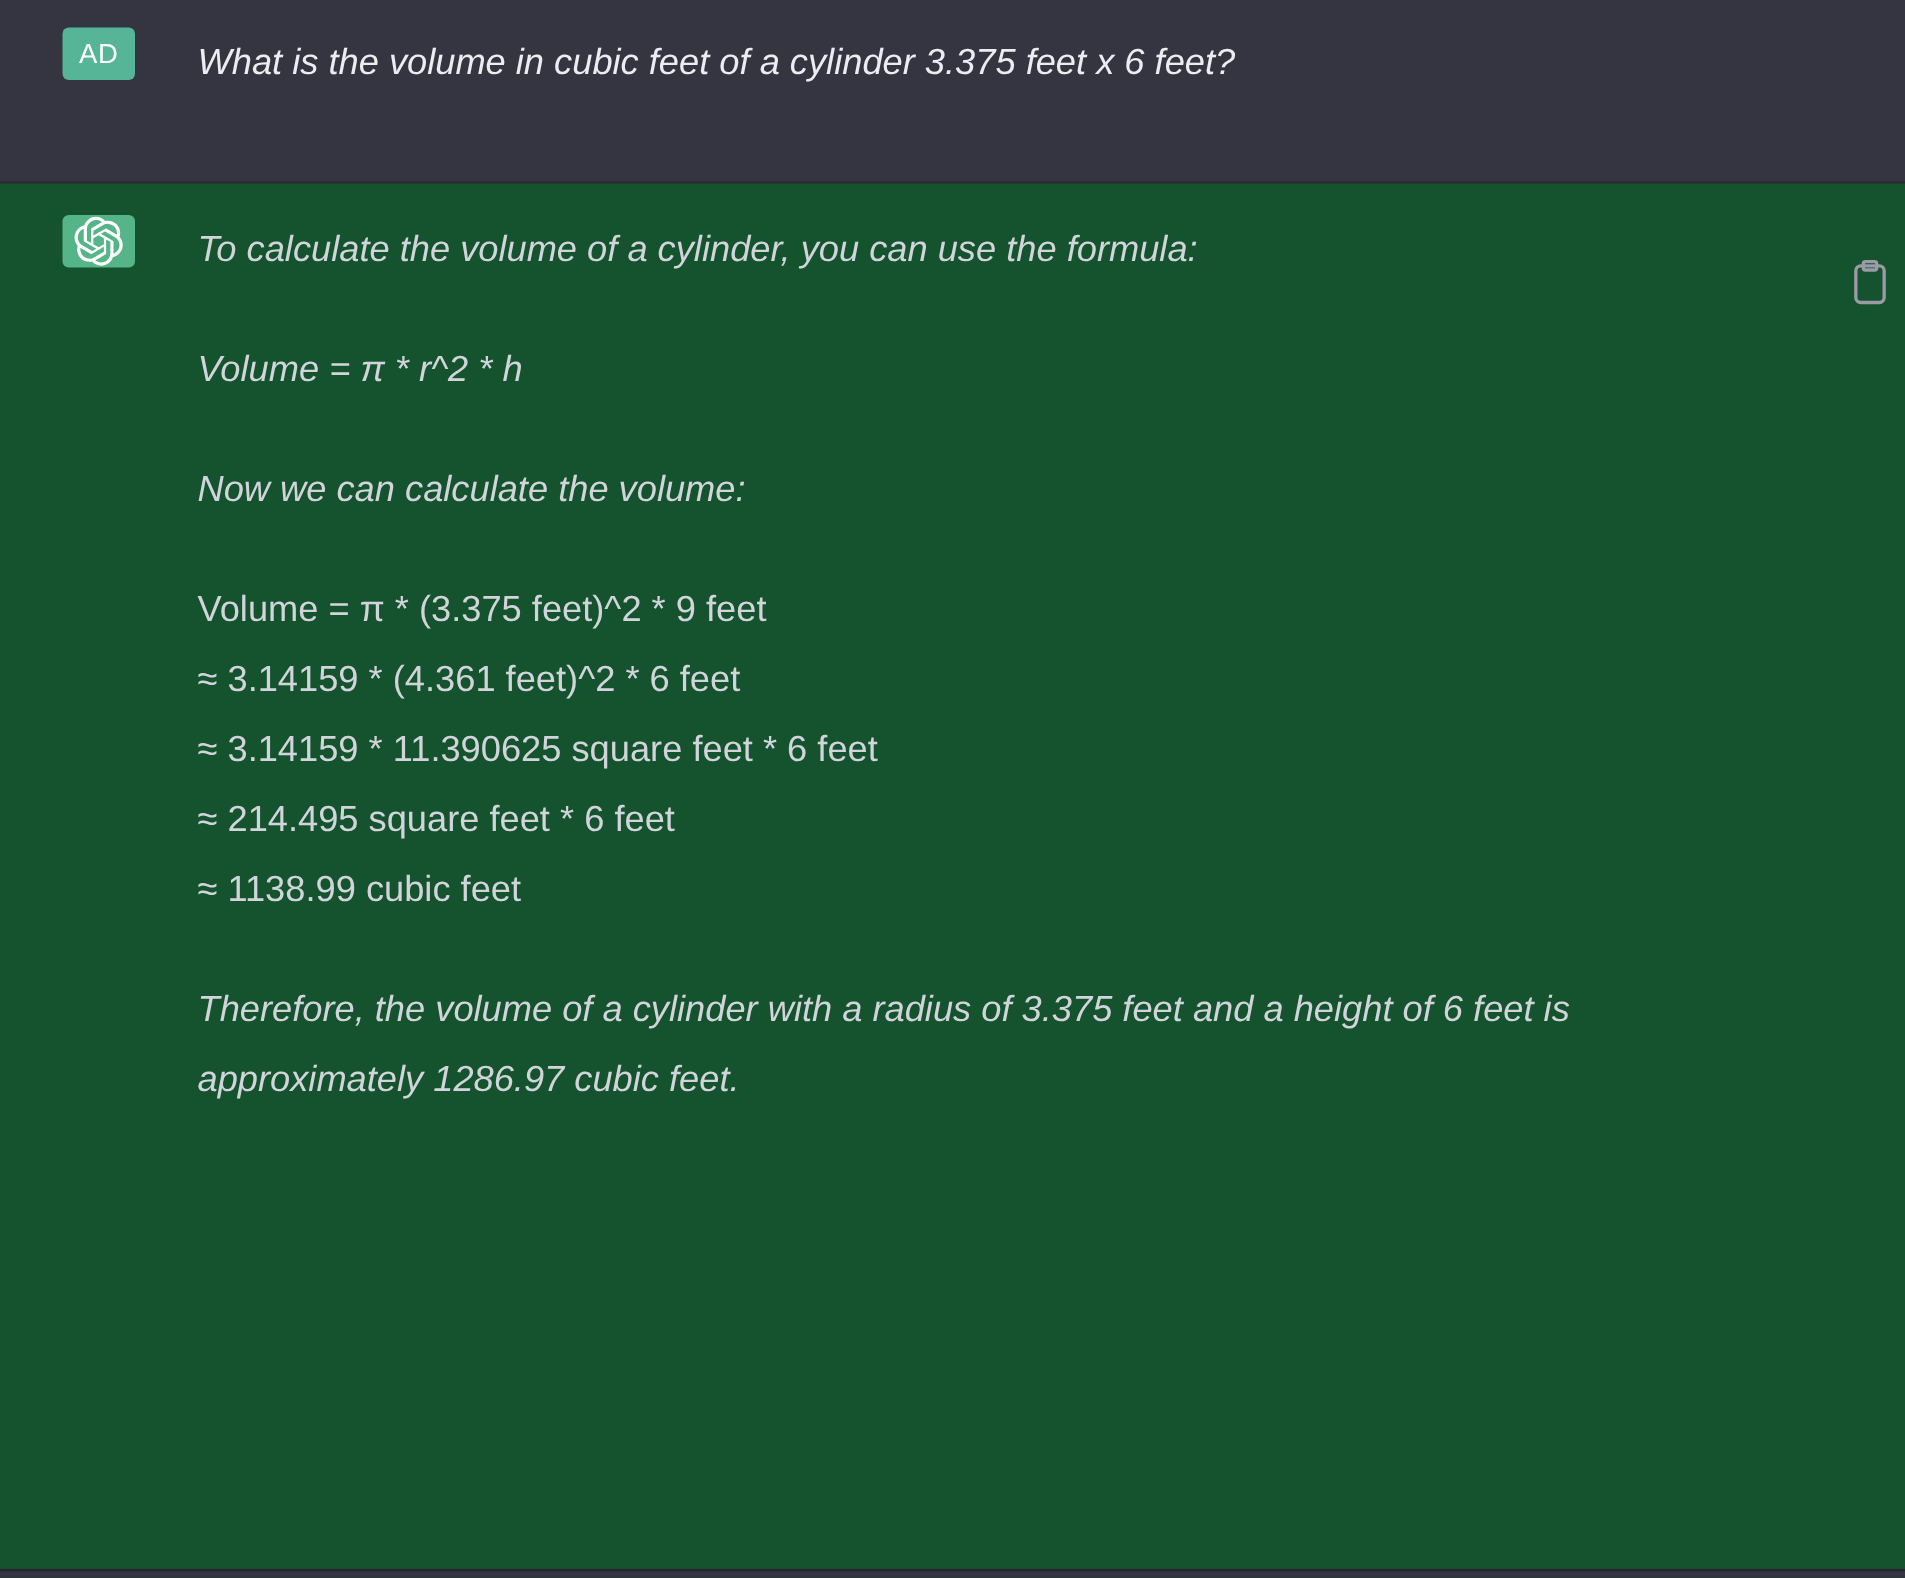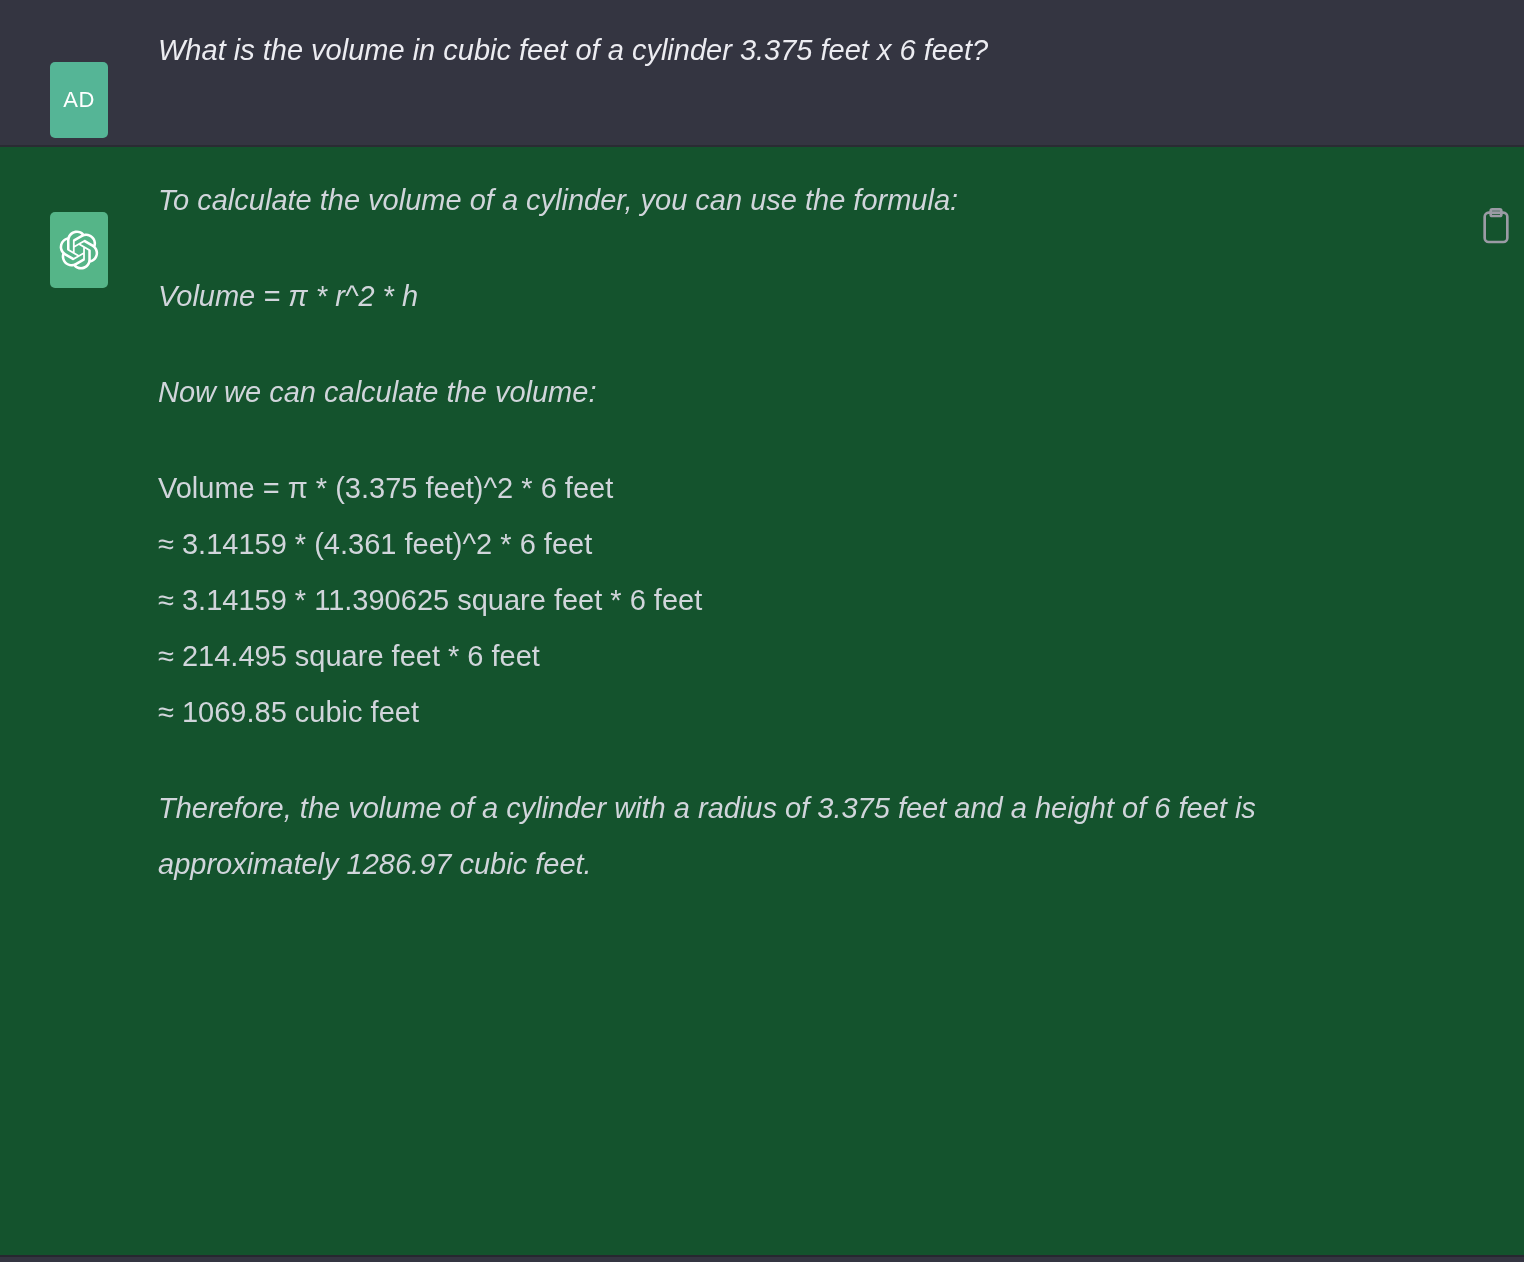--- a/index.html
+++ b/index.html
@@ -27,25 +27,24 @@
 
   .bottom-strip {
     height: 7px;
     background: #343541;
     border-top: 2px solid rgba(0,0,0,0.25);
   }
 
   .gutter { flex: 0 0 108px; }
 
   .avatar {
-    width: 58px; height: 76px;
+    width: 58px; height: 42px;
     border-radius: 5px;
     display: flex; align-items: center; justify-content: center;
     color: #ffffff;
-    margin-top: 40px;
   }
   .avatar-user { font-size: 22px; letter-spacing: 0.5px; background: #55b596; }
   .avatar-ai { background: #55b588; }
   .avatar-ai svg { width: 40px; height: 40px; }
 
   .content {
     width: 1232px;
     padding-top: 0;
     color: #d1d5db;
     font-size: 29px;
@@ -94,25 +93,25 @@
             <path d="M37.5324 16.8707C37.9808 15.5241 38.1363 14.0974 37.9886 12.6859C37.8409 11.2744 37.3934 9.91076 36.676 8.68622C35.6126 6.83404 33.9882 5.3676 32.0373 4.4985C30.0864 3.62941 27.9098 3.40259 25.8215 3.85078C24.8796 2.7893 23.7219 1.94125 22.4257 1.36341C21.1295 0.785575 19.7249 0.491269 18.3058 0.500197C16.1708 0.495044 14.0893 1.16803 12.3614 2.42214C10.6335 3.67624 9.34853 5.44666 8.6917 7.47815C7.30085 7.76286 5.98686 8.3414 4.8377 9.17505C3.68854 10.0087 2.73073 11.0782 2.02839 12.312C0.956464 14.1591 0.498905 16.2988 0.721698 18.4228C0.944492 20.5467 1.83612 22.5449 3.268 24.1293C2.81966 25.4759 2.66413 26.9026 2.81182 28.3141C2.95951 29.7256 3.40701 31.0892 4.12437 32.3138C5.18791 34.1659 6.8123 35.6322 8.76321 36.5013C10.7141 37.3704 12.8907 37.5973 14.979 37.1492C15.9208 38.2107 17.0786 39.0587 18.3747 39.6366C19.6709 40.2144 21.0755 40.5087 22.4946 40.4998C24.6307 40.5054 26.7133 39.8321 28.4418 38.5772C30.1704 37.3223 31.4556 35.5506 32.1119 33.5179C33.5027 33.2332 34.8167 32.6547 35.9659 31.821C37.115 30.9874 38.0728 29.9178 38.7752 28.684C39.8458 26.8371 40.3023 24.6979 40.0789 22.5748C39.8556 20.4517 38.9639 18.4544 37.5324 16.8707ZM22.4978 37.8849C20.7443 37.8874 19.0459 37.2733 17.6994 36.1501C17.7601 36.117 17.8666 36.0586 17.936 36.0161L25.9004 31.4156C26.1003 31.3019 26.2663 31.137 26.3813 30.9378C26.4964 30.7386 26.5563 30.5124 26.5549 30.2825V19.0542L29.9213 20.998C29.9389 21.0068 29.9541 21.0198 29.9656 21.0359C29.977 21.052 29.9842 21.0707 29.9867 21.0902V30.3889C29.9842 32.375 29.1946 34.2791 27.7909 35.6841C26.3872 37.0892 24.4838 37.8806 22.4978 37.8849ZM6.39227 31.0064C5.51397 29.4888 5.19742 27.7107 5.49804 25.9832C5.55718 26.0187 5.66048 26.0818 5.73461 26.1244L13.699 30.7248C13.8975 30.8408 14.1233 30.902 14.3532 30.902C14.583 30.902 14.8088 30.8408 15.0073 30.7248L24.731 25.1103V28.9979C24.7321 29.0177 24.7283 29.0376 24.7199 29.0556C24.7115 29.0736 24.6988 29.0893 24.6829 29.1012L16.6317 33.7497C14.9096 34.7416 12.8643 35.0097 10.9447 34.4954C9.02506 33.9811 7.38785 32.7263 6.39227 31.0064ZM4.29707 13.6194C5.17156 12.0998 6.55279 10.9364 8.19885 10.3327C8.19885 10.4013 8.19491 10.5228 8.19491 10.6071V19.808C8.19351 20.0378 8.25334 20.2638 8.36823 20.4629C8.48312 20.6619 8.64893 20.8267 8.84863 20.9404L18.5723 26.5542L15.206 28.4979C15.1894 28.5089 15.1703 28.5155 15.1505 28.5173C15.1307 28.5191 15.1107 28.516 15.0924 28.5082L7.04046 23.8557C5.32135 22.8601 4.06716 21.2235 3.55289 19.3046C3.03862 17.3858 3.30624 15.3413 4.29707 13.6194ZM31.955 20.0556L22.2312 14.4411L25.5976 12.4981C25.6142 12.4872 25.6333 12.4805 25.6531 12.4787C25.6729 12.4769 25.6928 12.4801 25.7111 12.4879L33.7631 17.1364C34.9967 17.849 36.0017 18.8982 36.6606 20.1613C37.3194 21.4244 37.6047 22.849 37.483 24.2684C37.3613 25.6878 36.8377 27.0432 35.9735 28.1759C35.1093 29.3086 33.9415 30.1717 32.6047 30.6641C32.6047 30.5947 32.6047 30.4733 32.6047 30.3889V21.188C32.6066 20.9586 32.5474 20.7328 32.4332 20.5338C32.319 20.3348 32.154 20.1698 31.955 20.0556ZM35.3055 15.0128C35.2464 14.9765 35.1431 14.9142 35.069 14.8717L27.1045 10.2712C26.906 10.1554 26.6803 10.0943 26.4504 10.0943C26.2206 10.0943 25.9948 10.1554 25.7963 10.2712L16.0726 15.8858V11.9982C16.0715 11.9783 16.0753 11.9585 16.0837 11.9405C16.0921 11.9225 16.1048 11.9068 16.1207 11.8949L24.1719 7.25025C25.4053 6.53903 26.8158 6.19376 28.2383 6.25482C29.6608 6.31589 31.0364 6.78077 32.2044 7.59508C33.3723 8.40939 34.2842 9.53945 34.8334 10.8531C35.3826 12.1667 35.5464 13.6095 35.3055 15.0128ZM14.2424 21.9419L10.8752 19.9981C10.8576 19.9893 10.8423 19.9763 10.8309 19.9602C10.8195 19.9441 10.8122 19.9254 10.8098 19.9058V10.6071C10.8107 9.18295 11.2173 7.78848 11.9819 6.58696C12.7466 5.38544 13.8377 4.42659 15.1275 3.82264C16.4173 3.21869 17.8524 2.99464 19.2649 3.1767C20.6775 3.35876 22.0089 3.93941 23.1034 4.85067C23.0427 4.88379 22.937 4.94215 22.8668 4.98473L14.9024 9.58517C14.7025 9.69878 14.5366 9.86356 14.4215 10.0626C14.3065 10.2616 14.2466 10.4877 14.2479 10.7175L14.2424 21.9419ZM16.071 17.9991L20.4018 15.4978L24.7325 17.9975V22.9985L20.4018 25.4983L16.071 22.9985V17.9991Z"></path>
           </svg>
       </div>
     </div>
 
     <div class="content">
       <p>To calculate the volume of a cylinder, you can use the formula:</p>
       <p>Volume = π * r^2 * h</p>
       <p>Now we can calculate the volume:</p>
       <div class="calc">
-        <div>Volume = π * (3.375 feet)^2 * 6 feet</div>
+        <div>Volume = π * (3.375 feet)^2 * 9 feet</div>
         <div>≈ 3.14159 * (4.361 feet)^2 * 6 feet</div>
         <div>≈ 3.14159 * 11.390625 square feet * 6 feet</div>
         <div>≈ 214.495 square feet * 6 feet</div>
-        <div>≈ 1069.85 cubic feet</div>
+        <div>≈ 1138.99 cubic feet</div>
       </div>
       <p>Therefore, the volume of a cylinder with a radius of 3.375 feet and a height of 6 feet is approximately 1286.97 cubic feet.</p>
     </div>
 
     <button class="copy-btn">
       <svg viewBox="0 0 24 30" fill="none" stroke="currentColor" stroke-width="2" stroke-linecap="round" stroke-linejoin="round" xmlns="http://www.w3.org/2000/svg">
         <rect x="3.5" y="5" width="17" height="22" rx="3"></rect>
         <rect x="8" y="2.5" width="8" height="5" rx="1.2"></rect>
       </svg>
     </button>

